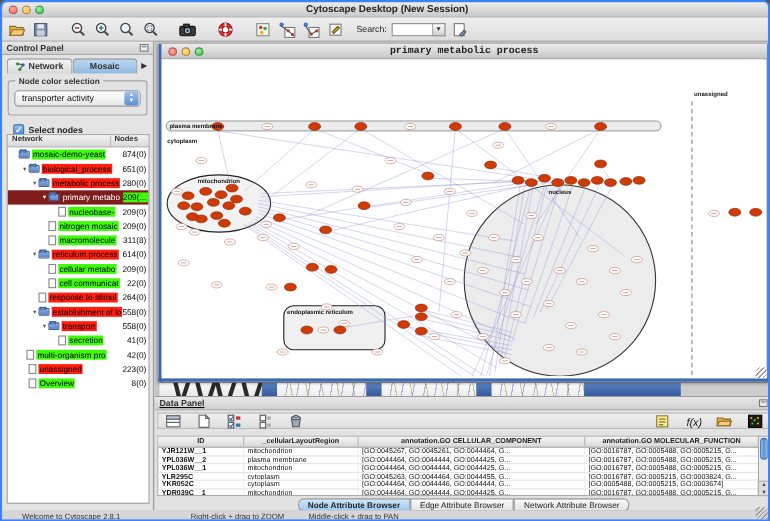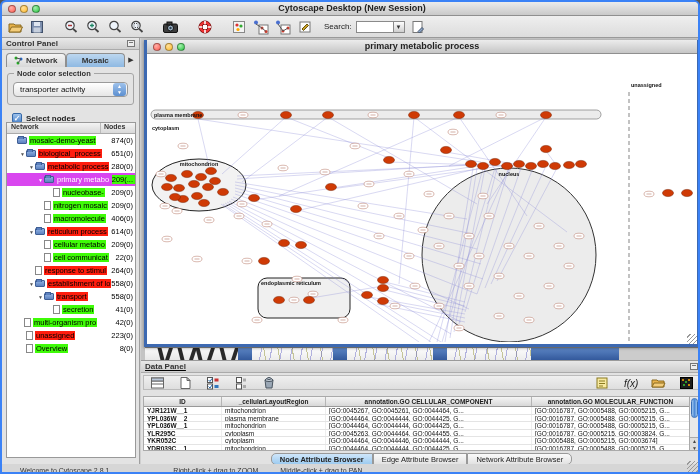--- a/index.html
+++ b/index.html
@@ -54,39 +54,39 @@
   .chk-row { display:flex; align-items:center; gap:4px; margin:8px 0 0 10px; }
   .chk { width:10px; height:10px; border-radius:2px; background:linear-gradient(#9ec2ec,#4f86cc); border:1px solid #3568a8;
     color:#fff; font-size:8px; line-height:9px; text-align:center; font-weight:bold; }
   .chk-lbl { font-size:8px; font-weight:bold; color:#222; }
   .treebox { position:absolute; left:4px; top:84px; width:130px; height:336px; background:#fff; border:1px solid #999; overflow:hidden; }
   .tree-hd { height:11px; background:linear-gradient(#f3f3f3,#d9d9d9); border-bottom:1px solid #aaa;
     display:flex; font-size:7px; font-weight:bold; color:#333; }
   .tree-hd .c1 { flex:1; padding-left:4px; border-right:1px solid #bbb; }
   .tree-hd .c2 { width:34px; padding-left:3px; }
   .trow { height:13px; display:flex; align-items:center; font-size:7.5px; color:#000; white-space:nowrap; }
-  .trow.sel { background:#d946ef; }
+  .trow.sel { background:#7f1d1d; }
   .tarrow { font-size:5px; color:#555; width:7px; text-align:center; flex:none; }
   .trow.sel .tarrow { color:#fff; }
   .ticon { flex:none; margin-right:2px; }
   .fold { width:10px; height:7px; background:linear-gradient(#8fb0e0,#5d82c0); border:1px solid #3f5f96; border-radius:1px; position:relative; }
   .fold::before { content:""; position:absolute; left:0; top:-2px; width:4px; height:2px; background:#5d82c0; border:1px solid #3f5f96; border-bottom:none; }
   .page { width:7px; height:9px; background:#fff; border:1px solid #888; }
   .tlbl { padding:0 1px; overflow:hidden; text-overflow:clip; max-width:76px; }
   .tlbl.g { background:#3ffb07; }
   .tlbl.r { background:#ff1d0e; }
   .trow.sel .tlbl { background:transparent; color:#fff; }
   .tcount { margin-left:auto; padding-right:2px; font-size:7.5px; }
   .trow.sel .tcount { background:#3ffb07; color:#000; }
 
   
   .desktop { position:absolute; left:139px; top:0; width:561px; height:426px; background:#c4c4c4; }
   .netframe { position:absolute; left:3px; top:2px; width:556px; height:307px;
     border:3px solid #3d69b1; border-top:none; background:#fff; box-shadow:0 1px 3px rgba(0,0,0,.4); }
-  .nf-title { height:14px; background:linear-gradient(#ececec,#c6c6c6); border-bottom:1px solid #8f8f8f; position:relative; }
+  .nf-title { height:14px; background:linear-gradient(#ececec,#c6c6c6); border-bottom:1px solid #8f8f8f; position:relative;font-family:Liberation Mono, monospace; }
   .nf-title .win-title { font-size:9px; }
   .nf-canvas { position:absolute; left:0; top:14px; width:548px; height:288px; background:#fff; overflow:hidden; }
   .nf-grip { position:absolute; right:0; bottom:0; width:10px; height:10px;
     background:repeating-linear-gradient(135deg,#fff 0 2px,#999 2px 3px); }
 
   
   .fragments { position:absolute; left:0; top:309px; width:561px; height:13px; }
   .frag { position:absolute; top:0; height:13px; border-top:1px solid #8a8a8a; }
   .frag.white { background:linear-gradient(#fbfbfb,#e8e8e8); }
   .frag.blue { background:linear-gradient(#5c85c4,#33599c); }
@@ -328,21 +328,21 @@
             <div class="trow" style="padding-left: 30px;">
               <span class="tarrow"></span>
               <span class="ticon page"></span>
               <span class="tlbl g">nitrogen mosaic</span>
               <span class="tcount">209(0)</span>
             </div>
             <div class="trow" style="padding-left: 30px;">
               <span class="tarrow"></span>
               <span class="ticon page"></span>
               <span class="tlbl g">macromolecule</span>
-              <span class="tcount">406(0)</span>
+              <span class="tcount">311(8)</span>
             </div>
             <div class="trow" style="padding-left: 21px;">
               <span class="tarrow">▼</span>
               <span class="ticon fold"></span>
               <span class="tlbl r">reticulum process</span>
               <span class="tcount">614(0)</span>
             </div>
             <div class="trow" style="padding-left: 30px;">
               <span class="tarrow"></span>
               <span class="ticon page"></span>

